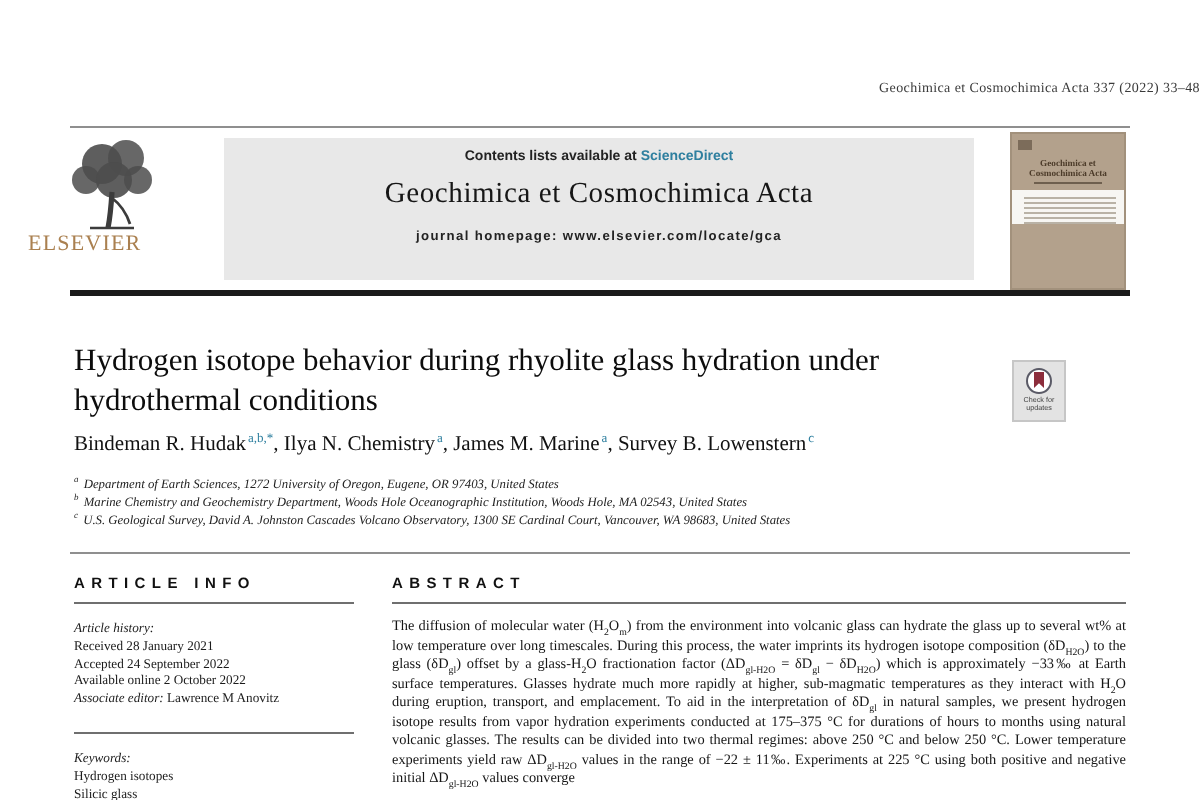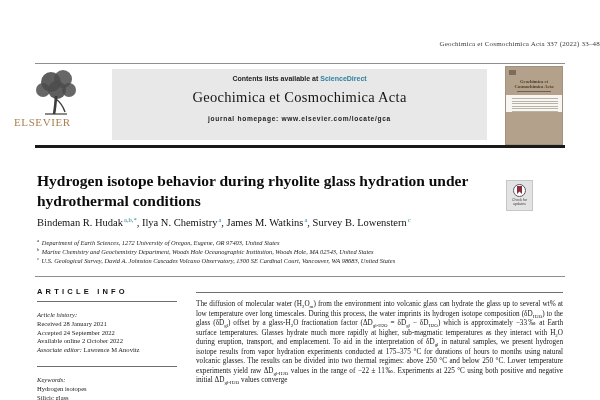--- a/index.html
+++ b/index.html
@@ -118,30 +118,30 @@
 
   <div class="cover">
     <div class="cover-mark"></div>
     <div class="cover-title">Geochimica et Cosmochimica Acta</div>
     <div class="cover-subrule"></div>
     <div class="cover-band"></div>
   </div>
 
   <div class="rule-thick"></div>
 
-  <h1 class="article-title" style="font-weight:bold;">Hydrogen isotope behavior during rhyolite glass hydration under hydrothermal conditions</h1>
+  <h1 class="article-title" style="font-weight:normal;">Hydrogen isotope behavior during rhyolite glass hydration under hydrothermal conditions</h1>
 
   <div class="badge">
     <div class="badge-circle">
       <div class="bookmark"></div>
     </div>
     <div class="badge-text">Check for updates</div>
   </div>
 
-  <div class="authors"><span>Bindeman R. Hudak</span><sup>a,b,*</sup><span>, Ilya N. Chemistry</span><sup>a</sup><span>, James M. Watkins</span><sup>a</sup><span>, Survey B. Lowenstern</span><sup>c</sup></div>
+  <div class="authors"><span>Bindeman R. Hudak</span><sup>a,b,*</sup><span>, Ilya N. Chemistry</span><sup>a</sup><span>, James M. Marine</span><sup>a</sup><span>, Survey B. Lowenstern</span><sup>c</sup></div>
 
   <div class="affils">
       <div><sup>a</sup><span> Department of Earth Sciences, 1272 University of Oregon, Eugene, OR 97403, United States</span></div>
       <div><sup>b</sup><span> Marine Chemistry and Geochemistry Department, Woods Hole Oceanographic Institution, Woods Hole, MA 02543, United States</span></div>
       <div><sup>c</sup><span> U.S. Geological Survey, David A. Johnston Cascades Volcano Observatory, 1300 SE Cardinal Court, Vancouver, WA 98683, United States</span></div>
     </div>
 
   <div class="rule-mid"></div>
 
   <div class="info-col">
@@ -156,17 +156,18 @@
     <div class="editor-line"><span class="it">Associate editor: </span><span>Lawrence M Anovitz</span></div>
     <div class="info-rule2"></div>
     <div class="info-label">Keywords:</div>
     <div class="info-list">
         <div>Hydrogen isotopes</div>
         <div>Silicic glass</div>
       </div>
   </div>
 
   <div class="abs-col">
+    <div class="col-heading">ABSTRACT</div>
     <div class="col-rule"></div>
     <div class="abs-text"><span>The diffusion of molecular water (H</span><sub>2</sub><span>O</span><sub>m</sub><span>) from the environment into volcanic glass can hydrate the glass up to several wt% at low temperature over long timescales. During this process, the water imprints its hydrogen isotope composition (δD</span><sub>H2O</sub><span>) to the glass (δD</span><sub>gl</sub><span>) offset by a glass-H</span><sub>2</sub><span>O fractionation factor (ΔD</span><sub>gl-H2O</sub><span> = δD</span><sub>gl</sub><span> − δD</span><sub>H2O</sub><span>) which is approximately −33‰ at Earth surface temperatures. Glasses hydrate much more rapidly at higher, sub-magmatic temperatures as they interact with H</span><sub>2</sub><span>O during eruption, transport, and emplacement. To aid in the interpretation of δD</span><sub>gl</sub><span> in natural samples, we present hydrogen isotope results from vapor hydration experiments conducted at 175–375 °C for durations of hours to months using natural volcanic glasses. The results can be divided into two thermal regimes: above 250 °C and below 250 °C. Lower temperature experiments yield raw ΔD</span><sub>gl-H2O</sub><span> values in the range of −22 ± 11‰. Experiments at 225 °C using both positive and negative initial ΔD</span><sub>gl-H2O</sub><span> values converge</span></div>
   </div>
 
 </div>
 
 </body></html>

